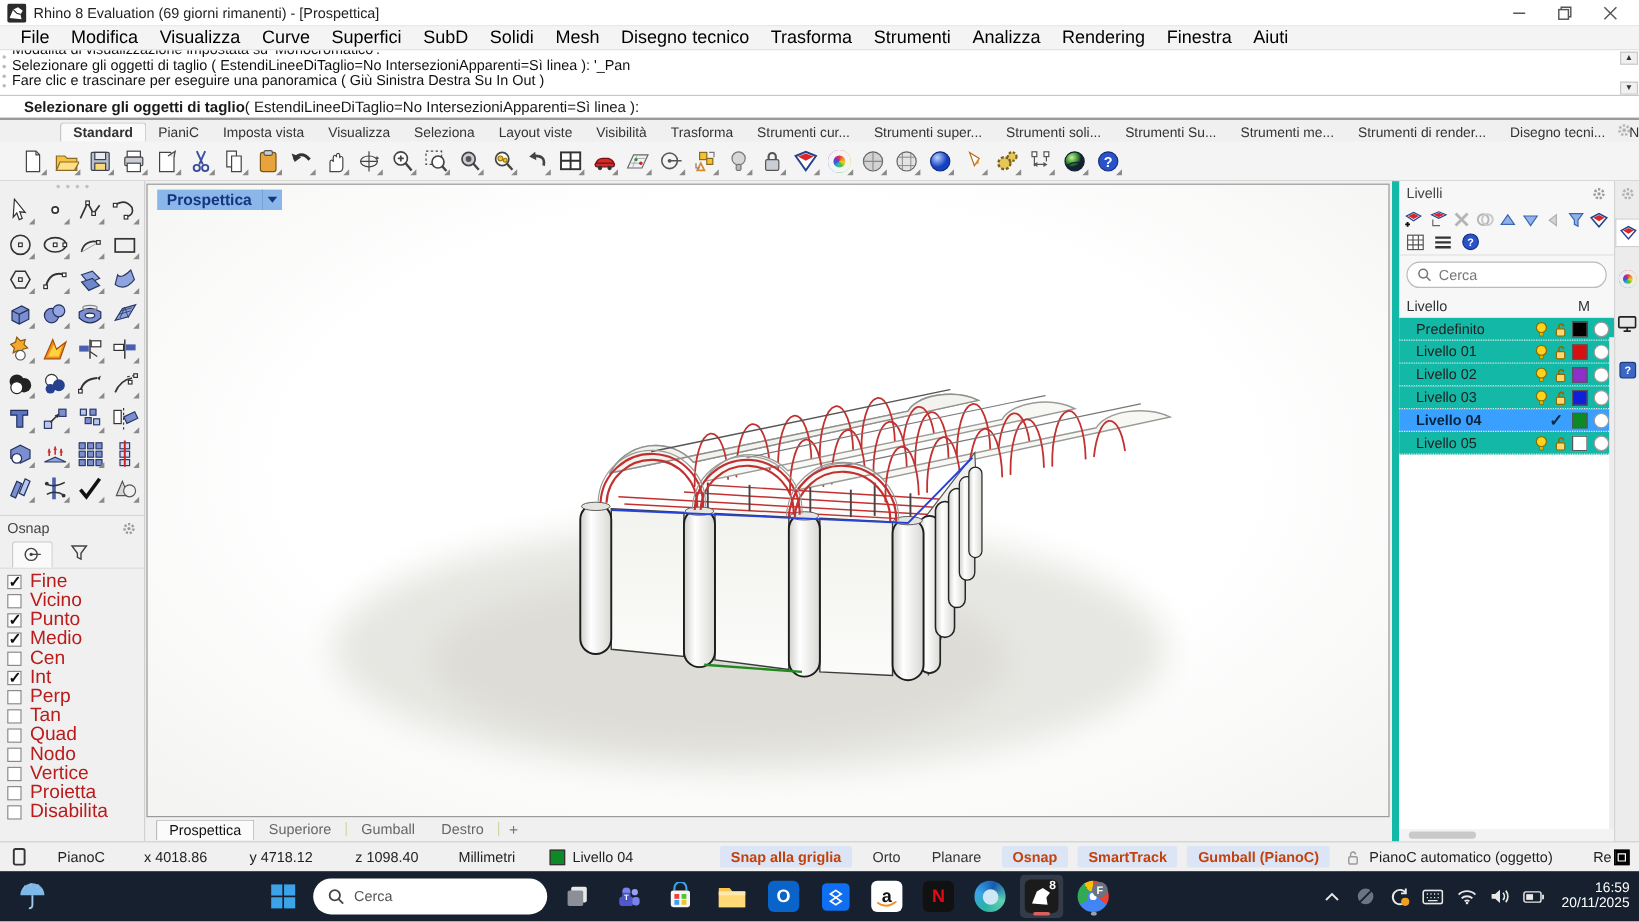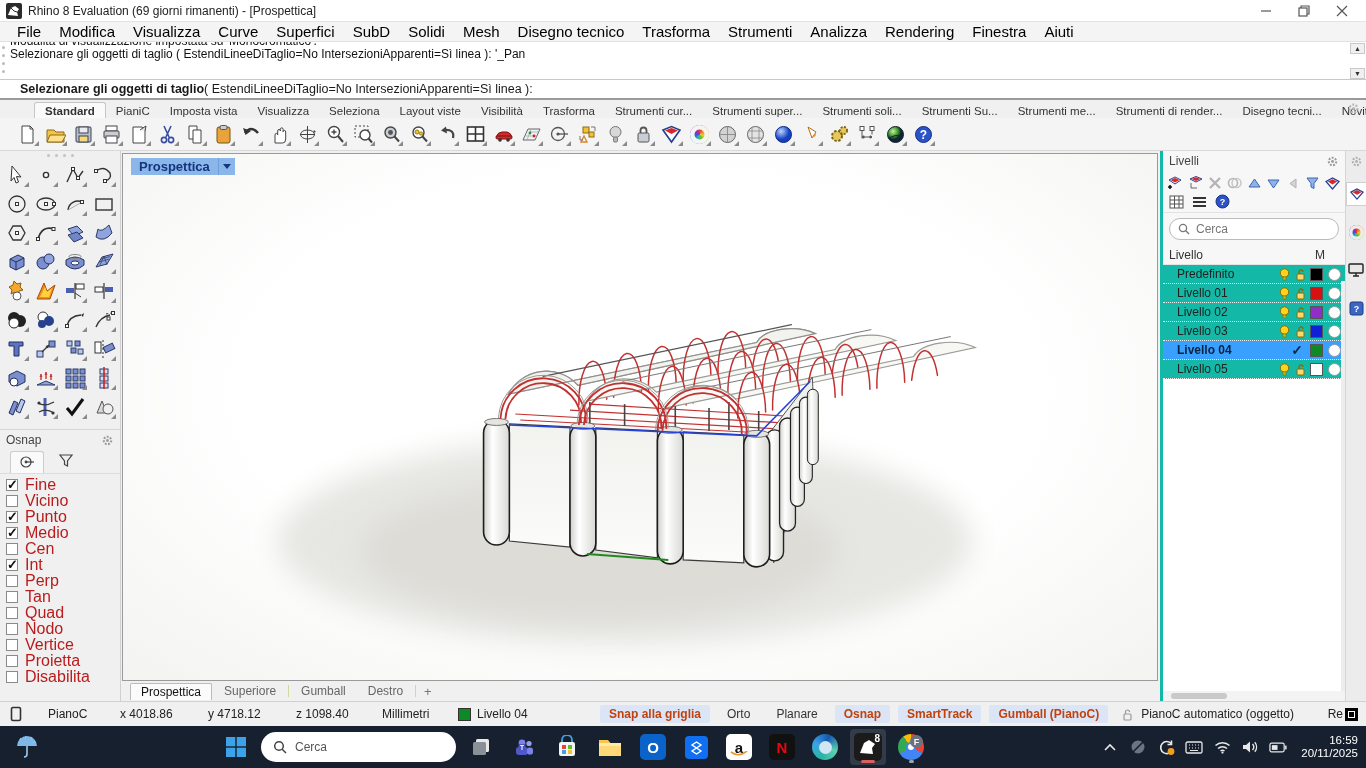--- a/index.html
+++ b/index.html
@@ -18,21 +18,21 @@
 .cmdhist{height:38px;background:#fff;border-bottom:1px solid #c8c8c8;overflow:hidden;position:relative;padding-left:10px}
 .cmdhist .grip{position:absolute;left:2px;top:4px;width:4px;height:30px;display:flex;flex-direction:column;gap:5px}
 .cmdhist .grip i{width:3px;height:3px;border-radius:50%;background:#bbb}
 .cmdline{font-size:12px;line-height:13px;white-space:nowrap;color:#111}
 .cmdline.clip{margin-top:-7px}
 .cmdspin{position:absolute;right:1px;top:0;width:15px;height:38px;display:flex;flex-direction:column;justify-content:space-between;padding:1px 0}
 .cmdspin .sp{height:11px;background:#f0f0f0;border:1px solid #c9c9c9;display:flex;align-items:center;justify-content:center;font-size:7px;color:#333}
 .cmdprompt{height:20px;background:#fff;border-bottom:2px solid #9a9a9a;display:flex;align-items:center;padding-left:20px;font-size:12.5px;white-space:nowrap}
 .cmdprompt b{font-weight:bold}
 
-.tabsrow{height:18px;background:#f0f0f0;display:flex;align-items:flex-end;padding-left:34px;position:relative}
+.tabsrow{height:18px;background:#f0f0f0;display:flex;align-items:flex-end;padding-left:50px;position:relative}
 .tabsrow span{font-size:11.5px;color:#333;padding:2px 10px 1px;cursor:default;white-space:nowrap}
 .tabsrow span.active{background:#fafafa;border:1px solid #c6c6c6;border-bottom:none;font-weight:bold;border-radius:3px 3px 0 0}
 .tabsrow .gear{position:absolute;right:6px;top:2px;color:#b0b0b0}
 
 .toolbar{height:33px;background:#f4f4f4;border-bottom:1px solid #d8d8d8;display:flex;align-items:center;gap:2px;padding-left:14px}
 .ti{width:26px;height:26px;display:flex;align-items:center;justify-content:center;position:relative;border-radius:3px}
 .ti::after{content:"";position:absolute;right:1px;bottom:1px;border-left:5px solid transparent;border-bottom:5px solid #8a8a8a}
 .ti svg{width:21px;height:21px}
 
 .content{flex:1;display:flex;min-height:0;background:#f0f0f0}
@@ -61,21 +61,21 @@
 .vplabel .lbl{background:#8ab6ea;color:#15357e;font-weight:bold;font-size:13px;padding:1px 8px}
 .vplabel .dd{background:#8ab6ea;border-left:1px solid #6f9fd6;display:flex;align-items:center;padding:0 4px}
 .vplabel .dd i{border-left:4px solid transparent;border-right:4px solid transparent;border-top:5px solid #15357e}
 .vpcanvas svg.model{position:absolute;inset:0;width:100%;height:100%}
 .vptabs{height:20px;display:flex;align-items:center;gap:2px;background:#f0f0f0;padding-left:8px;font-size:12px;color:#666}
 .vptabs .vt{padding:1px 10px;cursor:default}
 .vptabs .vt.active{background:#fbfbfb;border:1px solid #bbb;border-bottom:none;color:#111;border-radius:2px 2px 0 0}
 .vptabs .sep{width:1px;height:12px;background:#cfd8a0}
 .vptabs .add{color:#777;padding:0 6px;font-size:13px}
 
-.rpanel{width:185px;border-left:3px solid #14b8a6;background:#f7f7f7;display:flex;flex-direction:column;position:relative}
+.rpanel{width:185px;border-left:6px solid #14b8a6;background:#f7f7f7;display:flex;flex-direction:column;position:relative}
 .lvicons{display:flex;align-items:center;gap:3px;padding:3px 4px 1px}
 .lvicons .li{width:18px;height:18px;display:flex;align-items:center;justify-content:center}
 .lvicons2{display:flex;align-items:center;gap:8px;padding:1px 6px 3px;border-bottom:1px solid #e2e2e2}
 .search{margin:5px 6px;height:22px;border:1px solid #bbb;border-radius:11px;background:#fff;display:flex;align-items:center;gap:6px;padding:0 8px;color:#777}
 .search svg{width:12px;height:12px;flex:none}
 .lvhead{display:flex;align-items:center;height:20px;padding:0 6px;color:#333;border-bottom:1px solid #e4e4e4;font-size:12px}
 .lvhead .hm{margin-left:auto;margin-right:14px}
 .lvrow{display:flex;align-items:center;height:19px;padding:0 4px 0 14px;font-size:12px;color:#222;background:#14b8a6;border-bottom:1px dotted #eee}
 .lvrow .nm{flex:1;white-space:nowrap;overflow:hidden}
 .lvrow .ri{width:16px;display:flex;justify-content:center;flex:none}
@@ -160,20 +160,21 @@
 
   <div class="cmdhist">
     <div class="grip">
         <i></i>
         <i></i>
         <i></i>
         <i></i>
       </div>
     <div class="cmdline clip">Modalità di visualizzazione impostata su 'Monocromatico'.</div>
     <div class="cmdline">Selezionare gli oggetti di taglio ( EstendiLineeDiTaglio=No  IntersezioniApparenti=Sì  linea ): '_Pan</div>
+    <div class="cmdline">Fare clic e trascinare per eseguire una panoramica ( Giù  Sinistra  Destra  Su  In  Out )</div>
     <div class="cmdspin">
       <div class="sp">▲</div>
       <div class="sp">▼</div>
     </div>
   </div>
   <div class="cmdprompt">
     <b>Selezionare gli oggetti di taglio</b>
       <span> ( EstendiLineeDiTaglio=No  IntersezioniApparenti=Sì  linea ):</span>
   </div>
 

